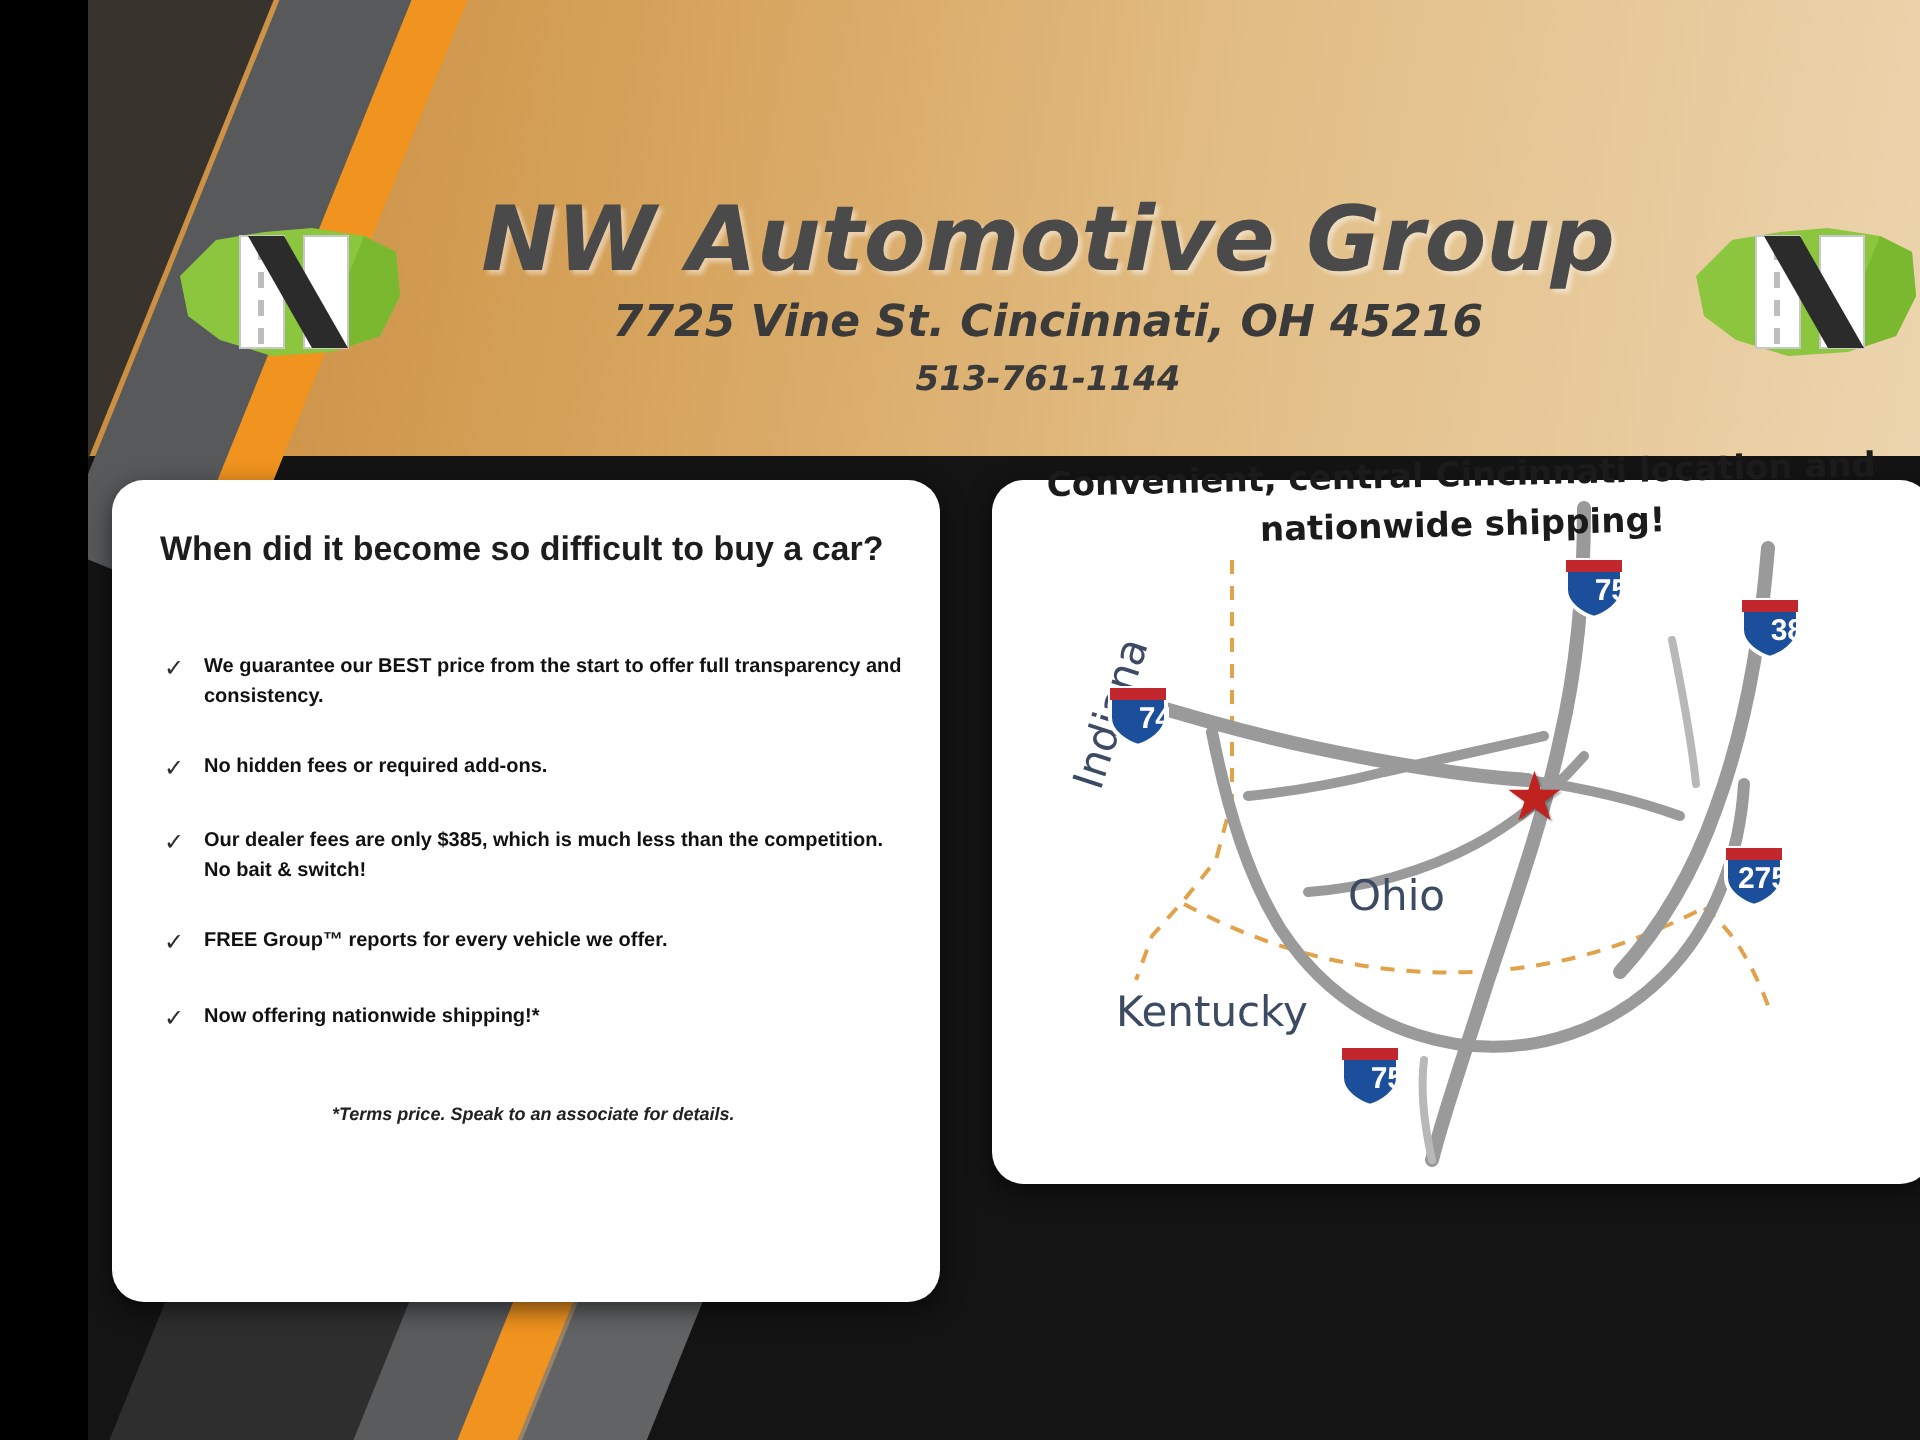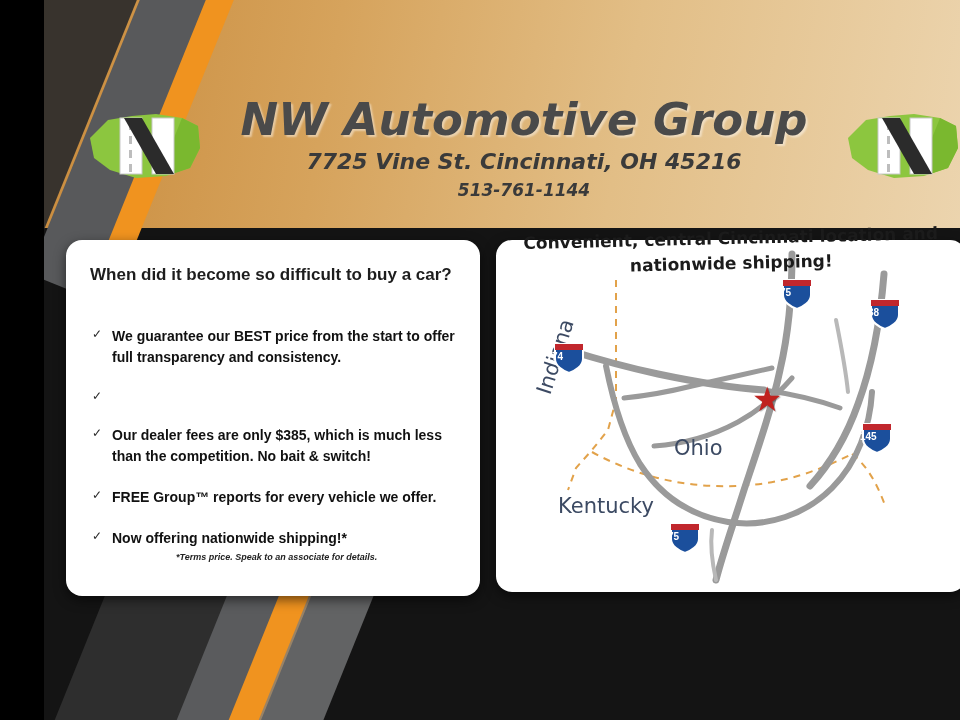--- a/index.html
+++ b/index.html
@@ -134,22 +134,22 @@
 
   
   .panel {
     position: absolute;
     background: #ffffff;
     border-radius: 16px;
     box-shadow: 0 4px 12px rgba(0,0,0,.55);
     z-index: 4;
   }
   .panel-left {
-    left: 22px; top: 240px;
-    width: 414px; height: 356px;
+    left: 12px; top: 240px;
+    width: 414px; height: 411px;
   }
   .panel-right {
     left: 452px; top: 240px;
     width: 470px; height: 352px;
   }
 
   .headline {
     position: absolute;
     left: 24px; top: 22px;
     width: 370px;
@@ -169,21 +169,21 @@
     margin-bottom: 20px;
   }
   .bullet .check {
     width: 20px;
     flex: 0 0 20px;
     font-size: 12px;
     color: #2b2b2b;
     line-height: 1.45;
   }
   .bullet .btext {
-    font-size: 14px;
+    font-size: 10px;
     font-weight: bold;
     color: #111;
     line-height: 1.5;
   }
   .disclaimer {
     position: absolute;
     left: 110px; top: 312px;
     font-size: 9px;
     font-weight: bold;
     font-style: italic;
@@ -228,23 +228,23 @@
   .shield {
     position: absolute;
     width: 34px;
     height: 32px;
     z-index: 3;
   }
   .shield .num {
     position: absolute;
     left: 0; top: 9px;
     width: 34px;
-    text-align: left;
+    text-align: right;
     font-family: "Liberation Sans", sans-serif;
-    font-size: 10px;
+    font-size: 15px;
     font-weight: bold;
     color: #ffffff;
   }
   .star {
     position: absolute;
     left: 256px; top: 142px;
     color: #c0221f;
     font-size: 34px;
     line-height: 1;
     z-index: 4;
@@ -309,20 +309,21 @@
   <div class="panel panel-left">
     <div class="headline">When did it become so difficult to buy a car?</div>
 
     <div class="bullets">
       <div class="bullet">
         <div class="check">✓</div>
         <div class="btext">We guarantee our BEST price from the start to offer full transparency and consistency.</div>
       </div>
       <div class="bullet">
         <div class="check">✓</div>
+        <div class="btext">No hidden fees or required add-ons.</div>
       </div>
       <div class="bullet">
         <div class="check">✓</div>
         <div class="btext">Our dealer fees are only $385, which is much less than the competition. No bait &amp; switch!</div>
       </div>
       <div class="bullet">
         <div class="check">✓</div>
         <div class="btext">FREE Group™ reports for every vehicle we offer.</div>
       </div>
       <div class="bullet">
@@ -382,21 +383,21 @@
           <rect x="3" y="2" width="28" height="6" fill="#c1272d"></rect>
         </svg>
         <div class="num">74</div>
       </div>
 
       <div class="shield" style="left:364px; top:182px;">
         <svg viewBox="0 0 34 32" width="34" height="32">
           <path d="M3 2 H31 V17 C31 24 23 29 17 31 C11 29 3 24 3 17 Z" fill="#1b4f9c" stroke="#ffffff" stroke-width="2"></path>
           <rect x="3" y="2" width="28" height="6" fill="#c1272d"></rect>
         </svg>
-        <div class="num">145</div>
+        <div class="num">275</div>
       </div>
 
       <div class="shield" style="left:172px; top:282px;">
         <svg viewBox="0 0 34 32" width="34" height="32">
           <path d="M3 2 H31 V17 C31 24 23 29 17 31 C11 29 3 24 3 17 Z" fill="#1b4f9c" stroke="#ffffff" stroke-width="2"></path>
           <rect x="3" y="2" width="28" height="6" fill="#c1272d"></rect>
         </svg>
         <div class="num">75</div>
       </div>
     </div>

